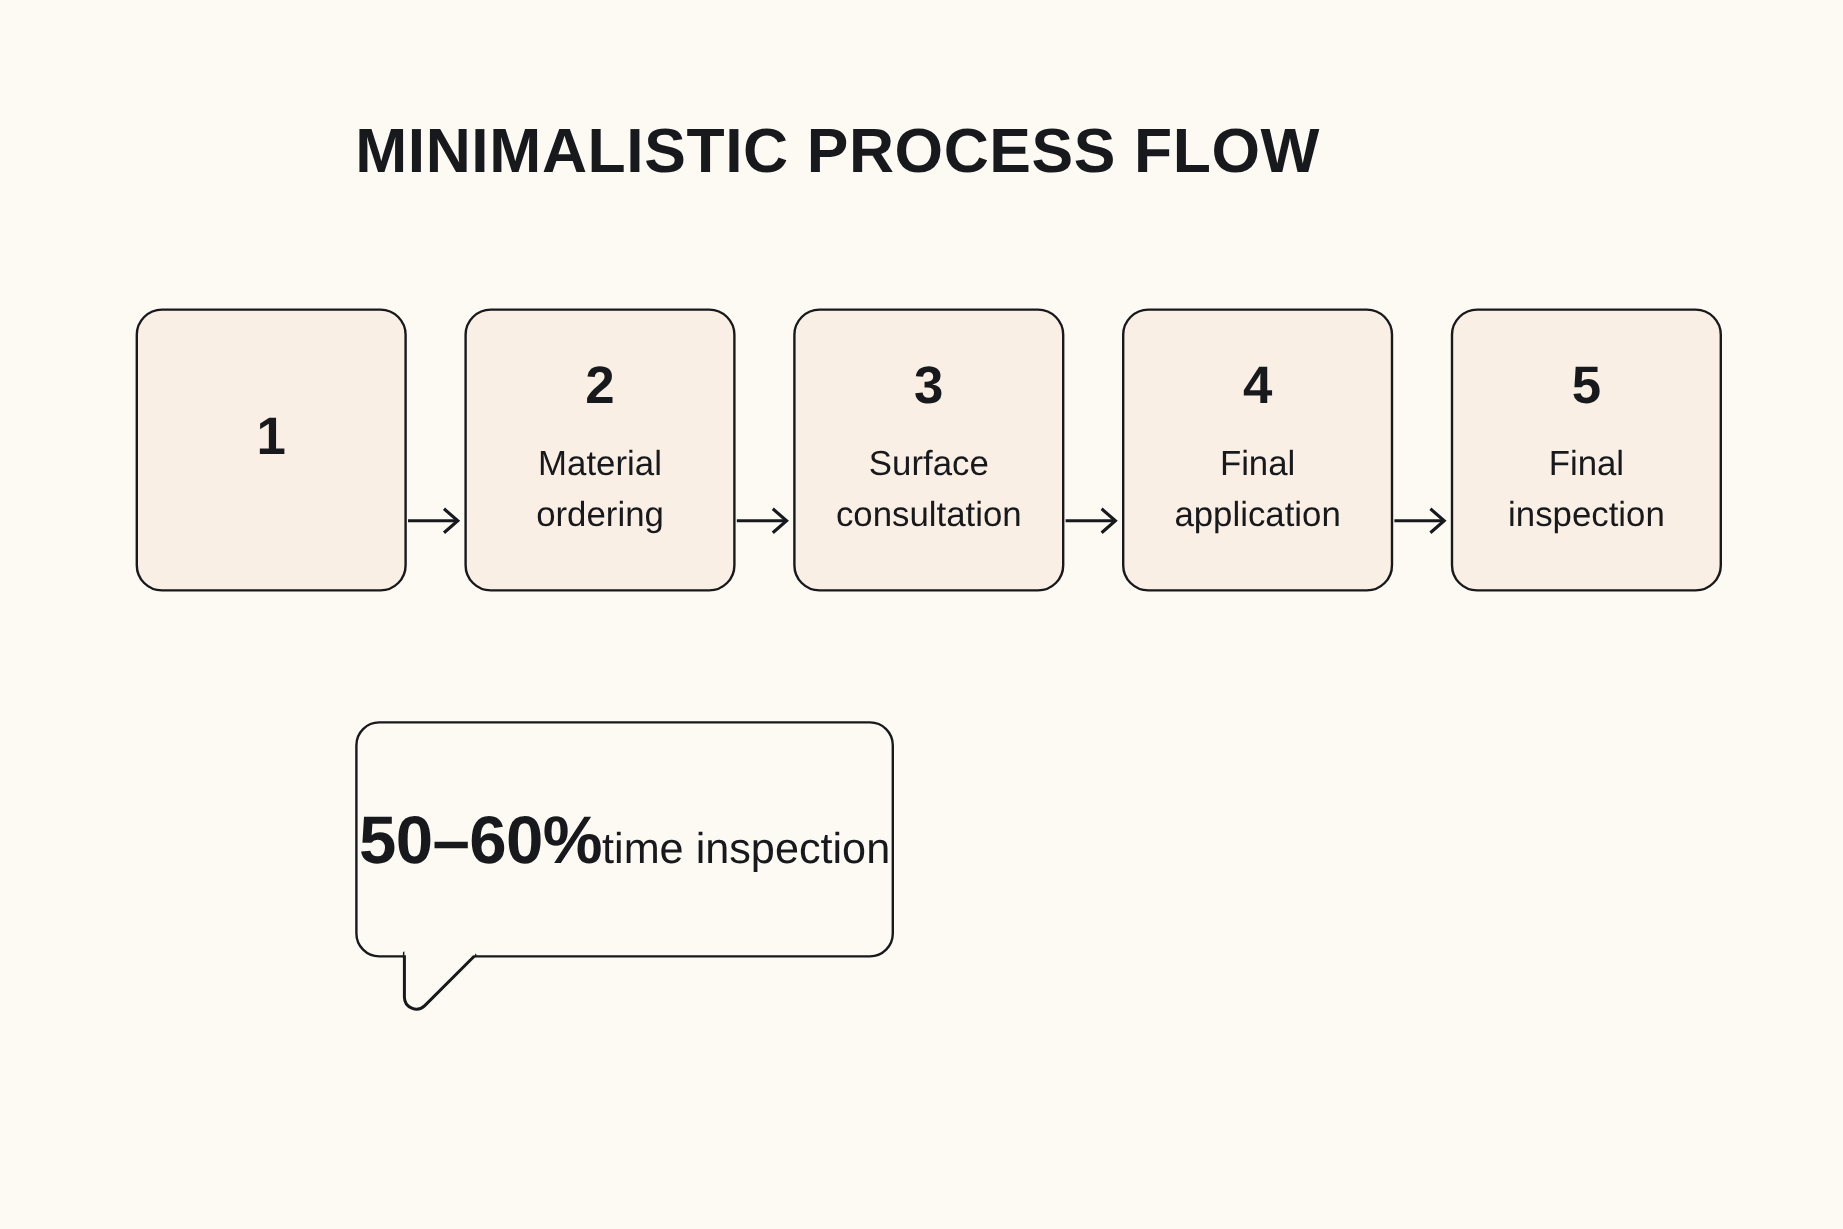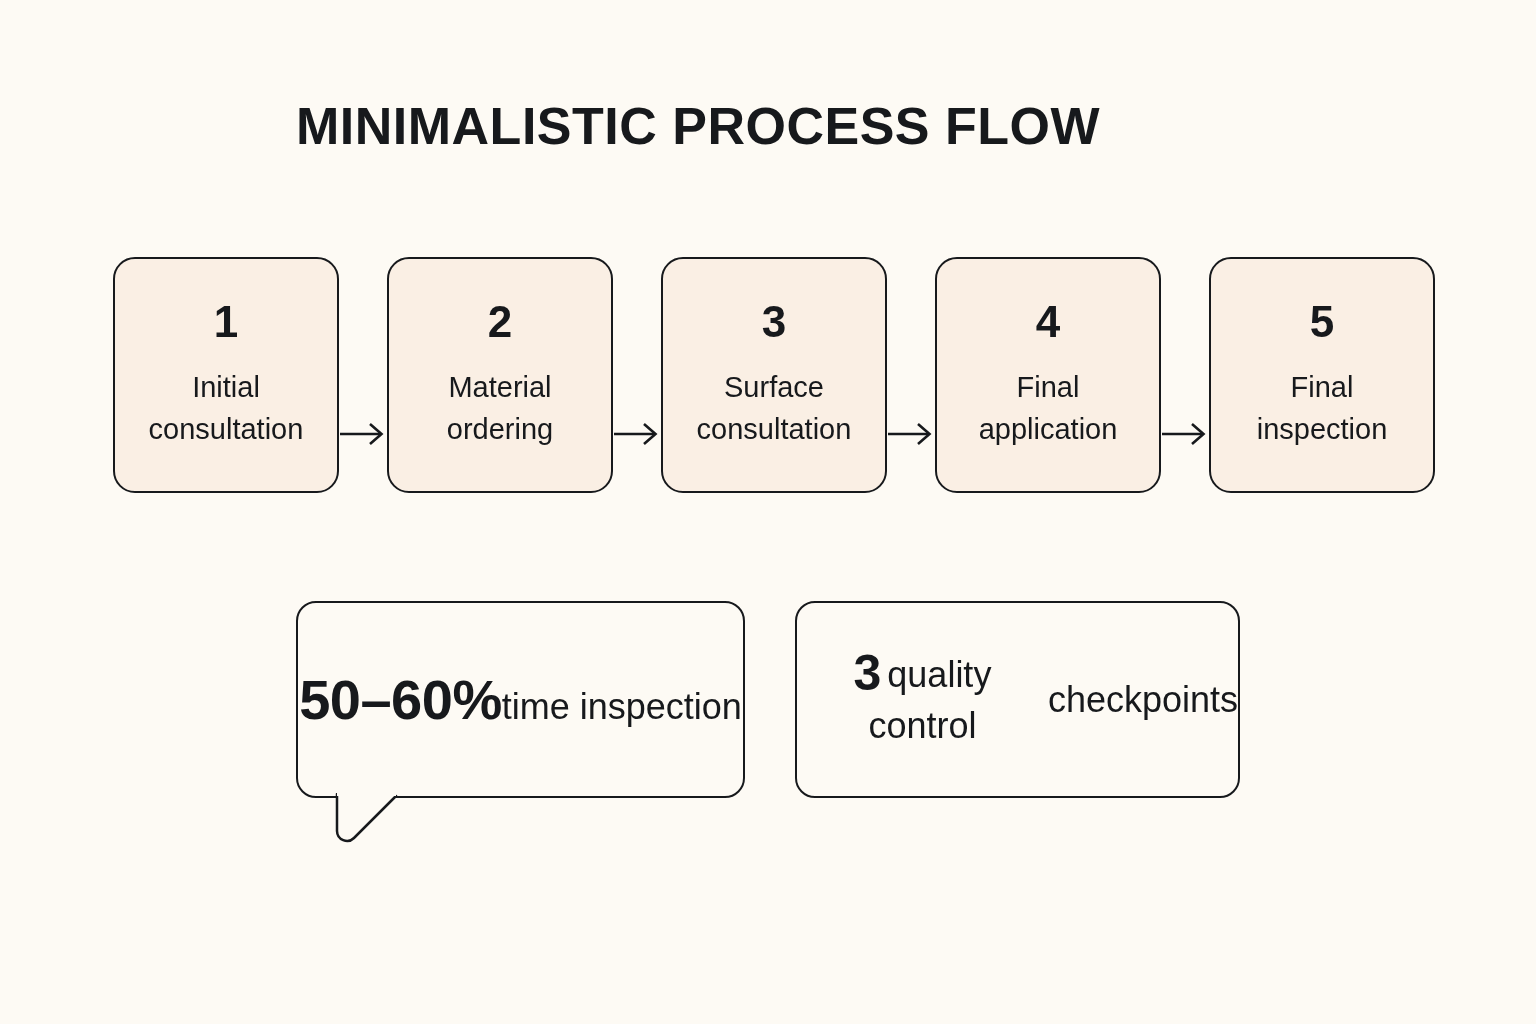--- a/index.html
+++ b/index.html
@@ -160,22 +160,20 @@
 </style>
 </head>
 <body>
 
 <div class="title">MINIMALISTIC PROCESS FLOW</div>
 
 <div class="process-row">
 
   <div class="step-box">
     <div class="step-number">1</div>
-    <div class="step-label">Initial
-consultation</div>
   </div>
 
   <div class="arrow">
     <svg width="48" height="30" viewBox="0 0 48 30" fill="none">
       <path d="M1 15 H42" stroke="#17191C" stroke-width="2.6" stroke-linecap="butt"></path>
       <path d="M31 5 L42.5 15 L31 25" stroke="#17191C" stroke-width="2.6" fill="none" stroke-linecap="butt" stroke-linejoin="miter"></path>
     </svg>
   </div>
 
   <div class="step-box">
@@ -230,18 +228,14 @@
   <div class="bubble bubble-left">
     <div class="stat-big">50–60%</div>
     <div class="stat-sub">time inspection</div>
   </div>
 
   <svg class="tail" viewBox="0 0 110 62" fill="none">
     <path d="M3 1 V38 a10 10 0 0 0 17 7 L62 3" stroke="#17191C" stroke-width="2.5" fill="#FDFAF4" stroke-linejoin="round" stroke-linecap="round"></path>
     <path d="M3 1 H62" stroke="#FDFAF4" stroke-width="4"></path>
   </svg>
 
-  <div class="bubble bubble-right">
-    <div class="qc-line"><span class="qc-num">3</span><span>quality control</span></div>
-    <div class="qc-line">checkpoints</div>
-  </div>
 
 </div>
 
 </body></html>

